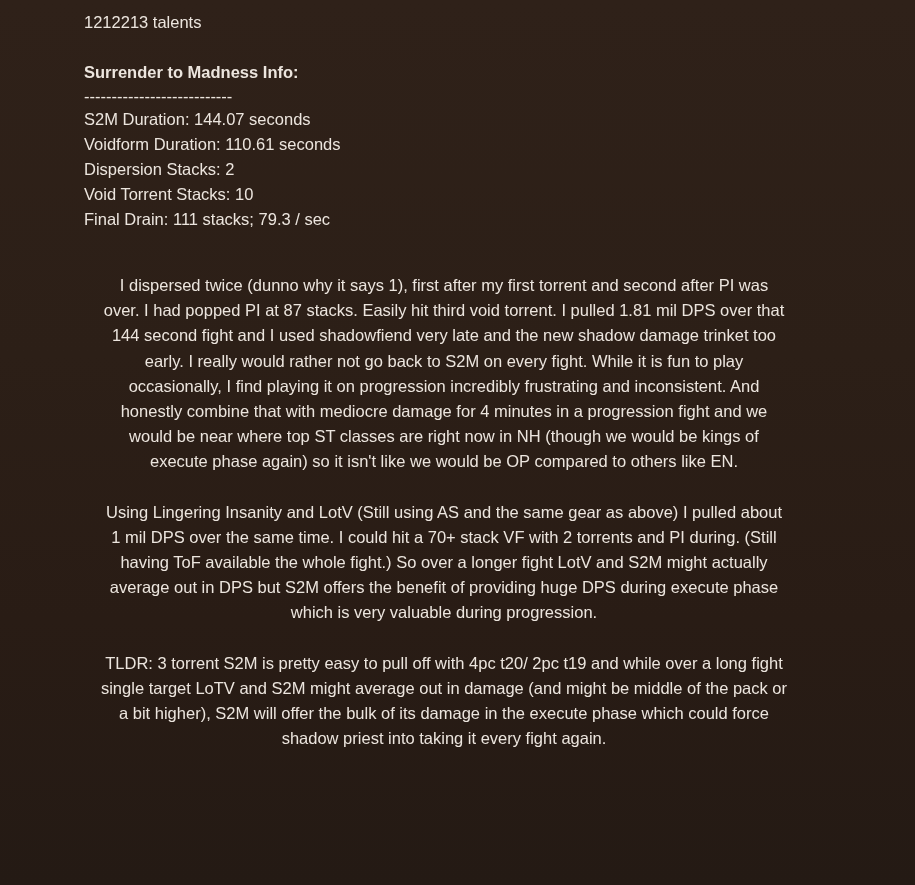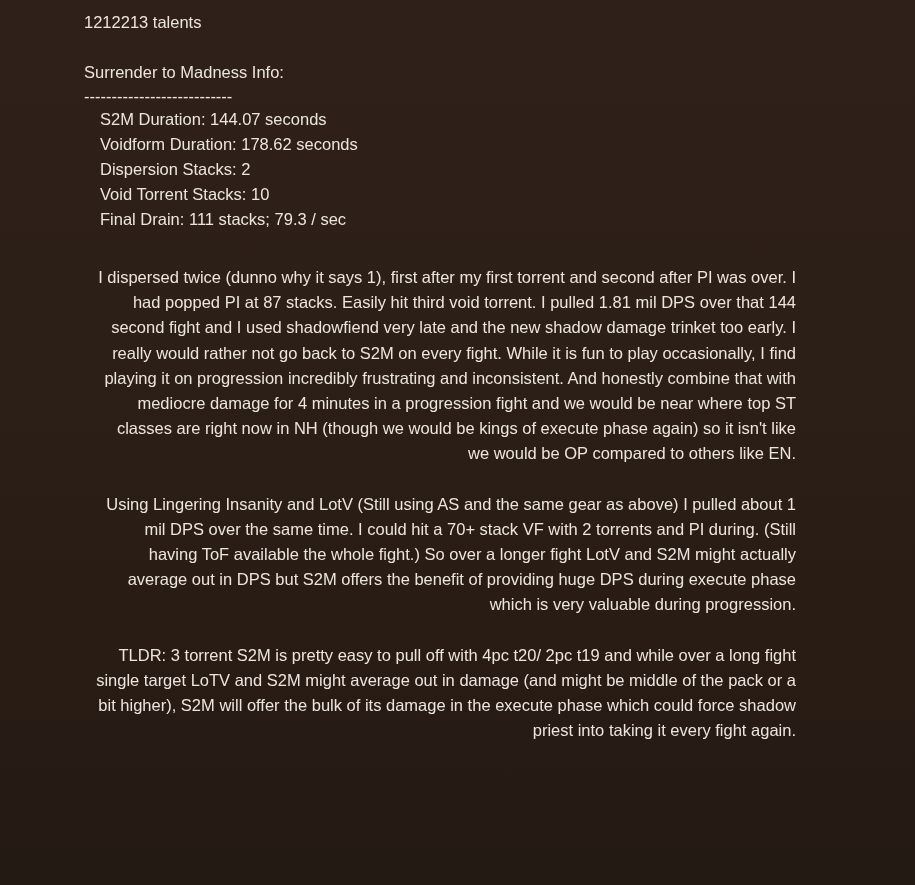--- a/index.html
+++ b/index.html
@@ -34,56 +34,56 @@
   .spacer-lg { height: 25px; }
   .line {
     white-space: pre-wrap;
     color: #ece5de;
   }
   .first-line {
     padding-top: 10px;
   }
   .heading {
     color: #ece5de;
+    font-weight: bold;
   }
   .rule {
     color: #ece5de;
     letter-spacing: 0px;
     font-size: 16.5px;
     line-height: 22px;
   }
   .stat {
     color: #ece5de;
-    margin-left: 16px;
   }
   .para {
     color: #ece5de;
-    margin: 8px;
-    text-align: right;
+    margin: 16px;
+    text-align: center;
     line-height: 25.2px;
   }
   .para + .para {
     margin-top: 25px;
   }
 </style>
 </head>
 <body>
 
 <div class="page">
   <div class="content">
 
     <div class="line first-line">1212213 talents</div>
 
     <div class="spacer-lg"></div>
 
     <div class="line heading">Surrender to Madness Info:</div>
     <div class="rule">---------------------------</div>
 
     <div class="line stat">S2M Duration: 144.07 seconds</div>
-    <div class="line stat">Voidform Duration: 178.62 seconds</div>
+    <div class="line stat">Voidform Duration: 110.61 seconds</div>
     <div class="line stat">Dispersion Stacks: 2</div>
     <div class="line stat">Void Torrent Stacks: 10</div>
     <div class="line stat">Final Drain: 111 stacks; 79.3 / sec</div>
 
     <div class="spacer-lg"></div>
 
     <p class="para">I dispersed twice (dunno why it says 1), first after my first torrent and second after PI was over. I had popped PI at 87 stacks. Easily hit third void torrent. I pulled 1.81 mil DPS over that 144 second fight and I used shadowfiend very late and the new shadow damage trinket too early. I really would rather not go back to S2M on every fight. While it is fun to play occasionally, I find playing it on progression incredibly frustrating and inconsistent. And honestly combine that with mediocre damage for 4 minutes in a progression fight and we would be near where top ST classes are right now in NH (though we would be kings of execute phase again) so it isn't like we would be OP compared to others like EN.</p>
     <p class="para">Using Lingering Insanity and LotV (Still using AS and the same gear as above) I pulled about 1 mil DPS over the same time. I could hit a 70+ stack VF with 2 torrents and PI during. (Still having ToF available the whole fight.) So over a longer fight LotV and S2M might actually average out in DPS but S2M offers the benefit of providing huge DPS during execute phase which is very valuable during progression.</p>
     <p class="para">TLDR: 3 torrent S2M is pretty easy to pull off with 4pc t20/ 2pc t19 and while over a long fight single target LoTV and S2M might average out in damage (and might be middle of the pack or a bit higher), S2M will offer the bulk of its damage in the execute phase which could force shadow priest into taking it every fight again.</p>
 

